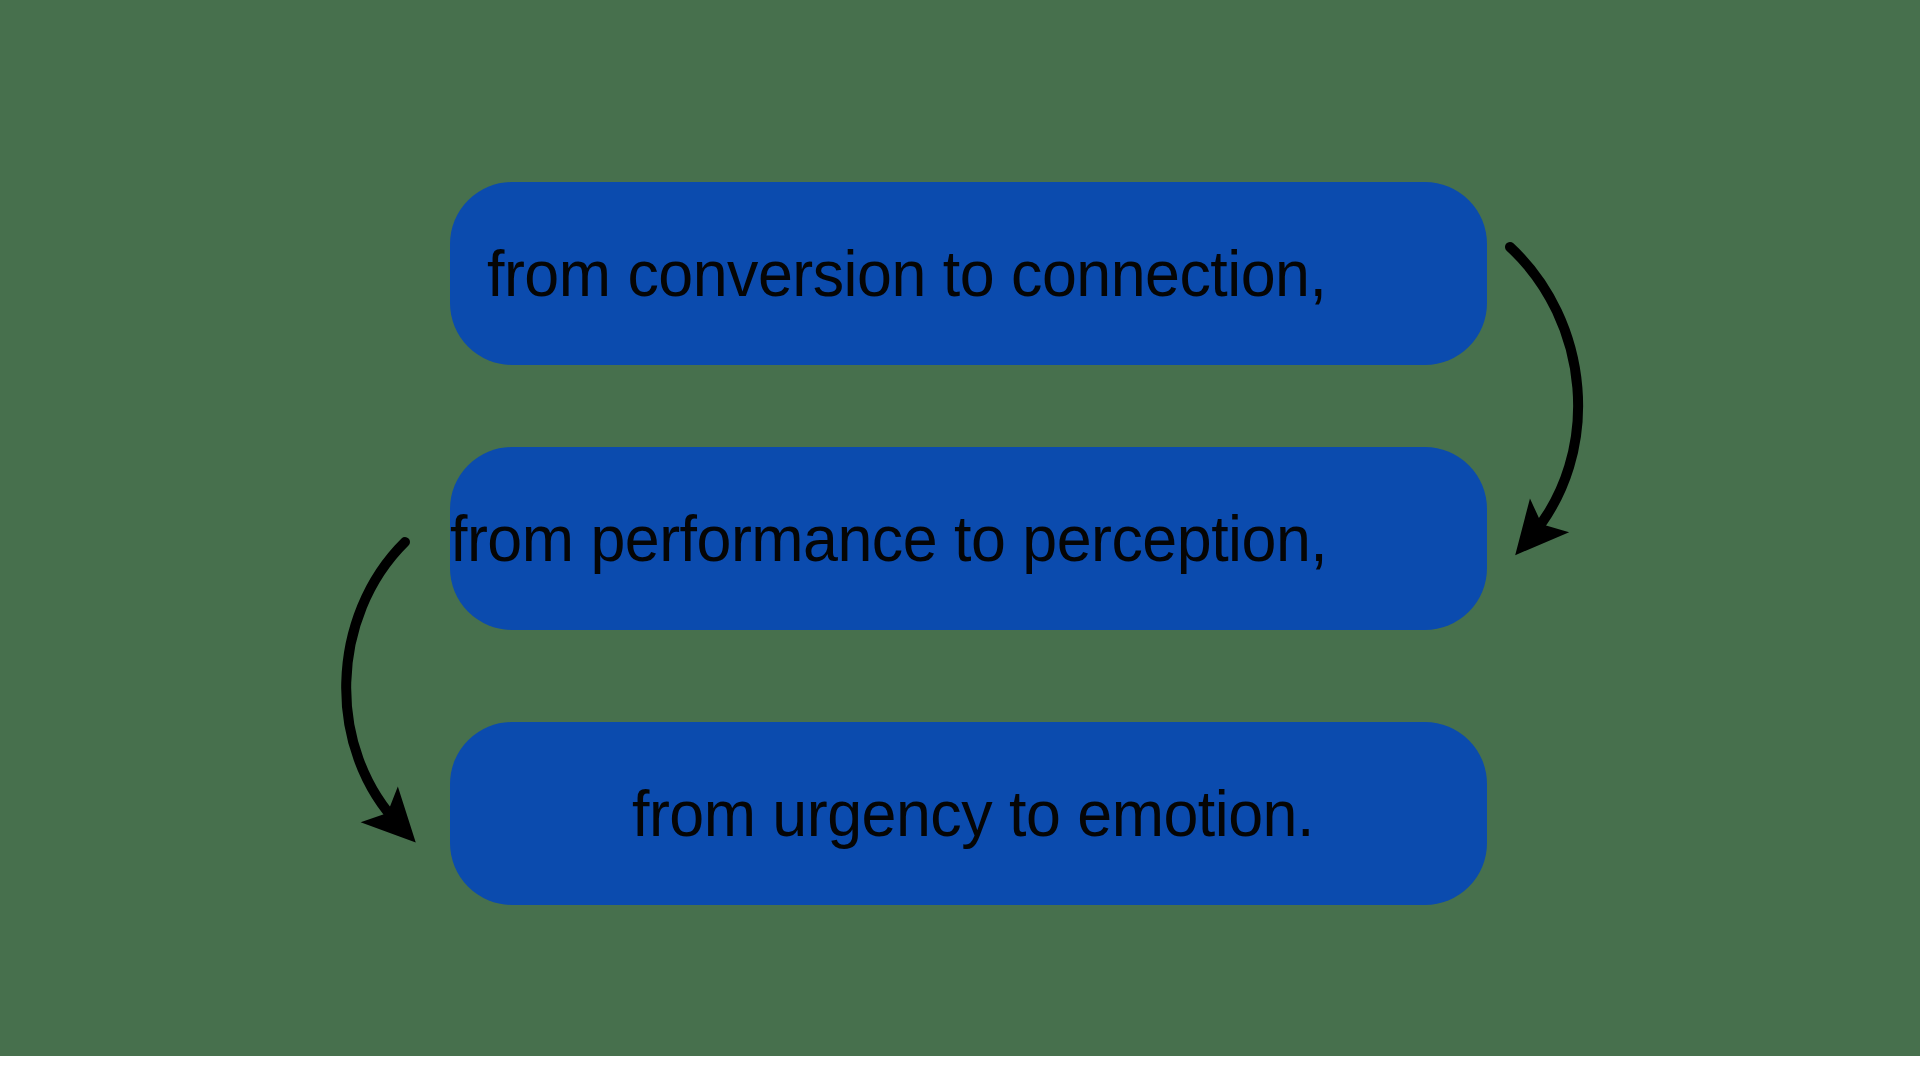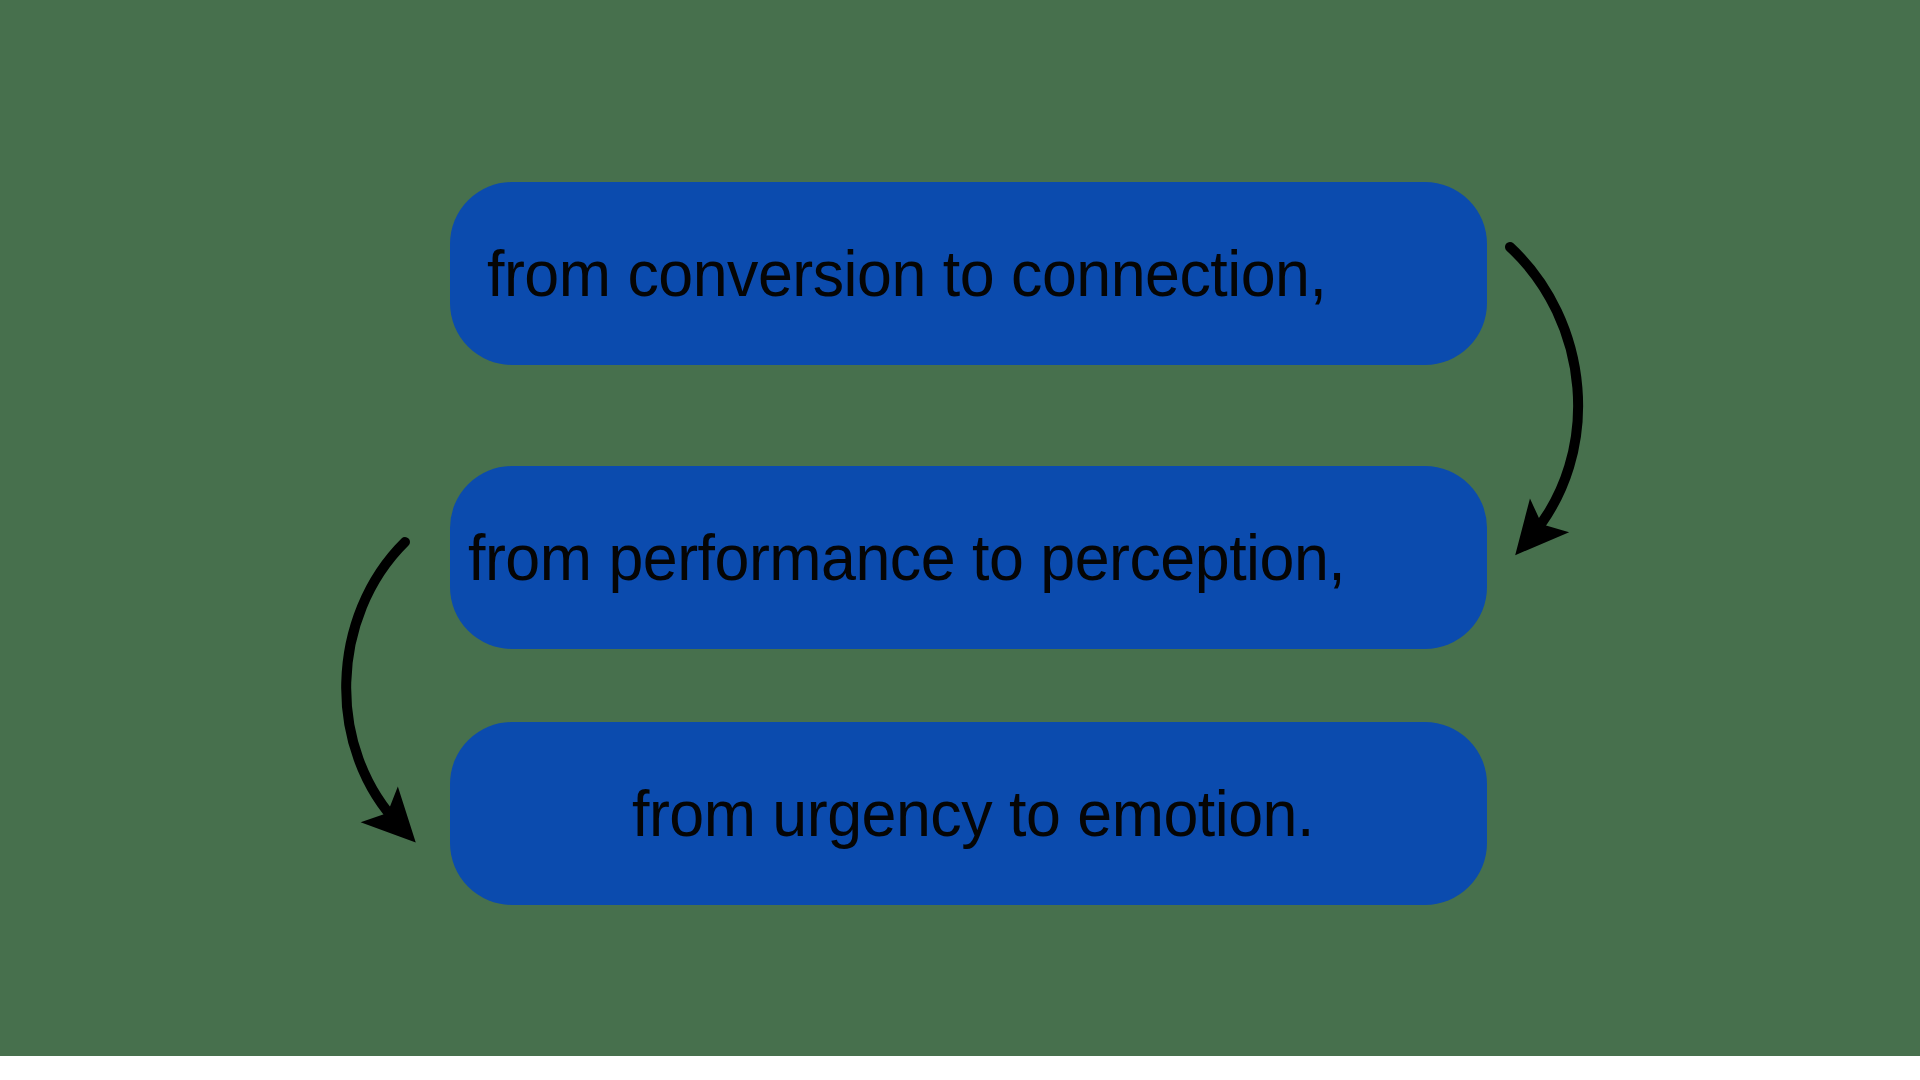--- a/index.html
+++ b/index.html
@@ -36,21 +36,21 @@
     left: 450px;
     width: 1037px;
     height: 183px;
     border-radius: 62px;
     background: #0b4bae;
     display: flex;
     align-items: center;
     box-sizing: border-box;
   }
   .pill-1 { top: 182px; justify-content: flex-start; padding-left: 37px; }
-  .pill-2 { top: 466px; justify-content: flex-start; padding-left: 18px; }
+  .pill-2 { top: 447px; justify-content: flex-start; }
   .pill-3 { top: 722px; justify-content: center; padding-left: 0; }
 
   .pill-text {
     color: #050505;
     font-size: 64px;
     line-height: 1;
     font-weight: 400;
     letter-spacing: -0.5px;
     white-space: nowrap;
     transform: scaleX(0.98);

